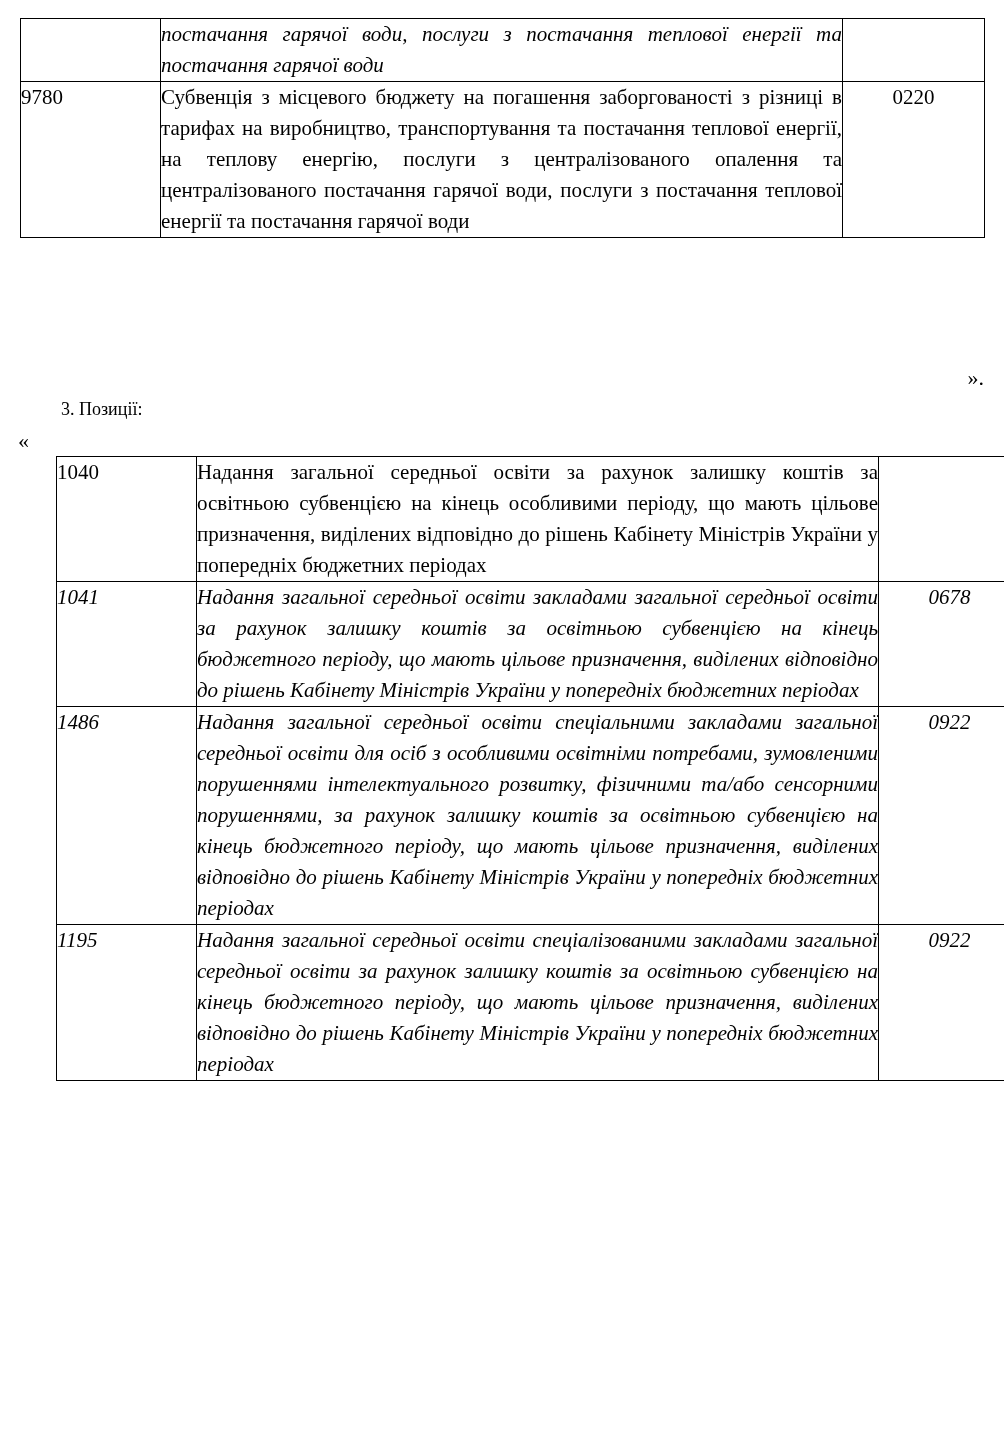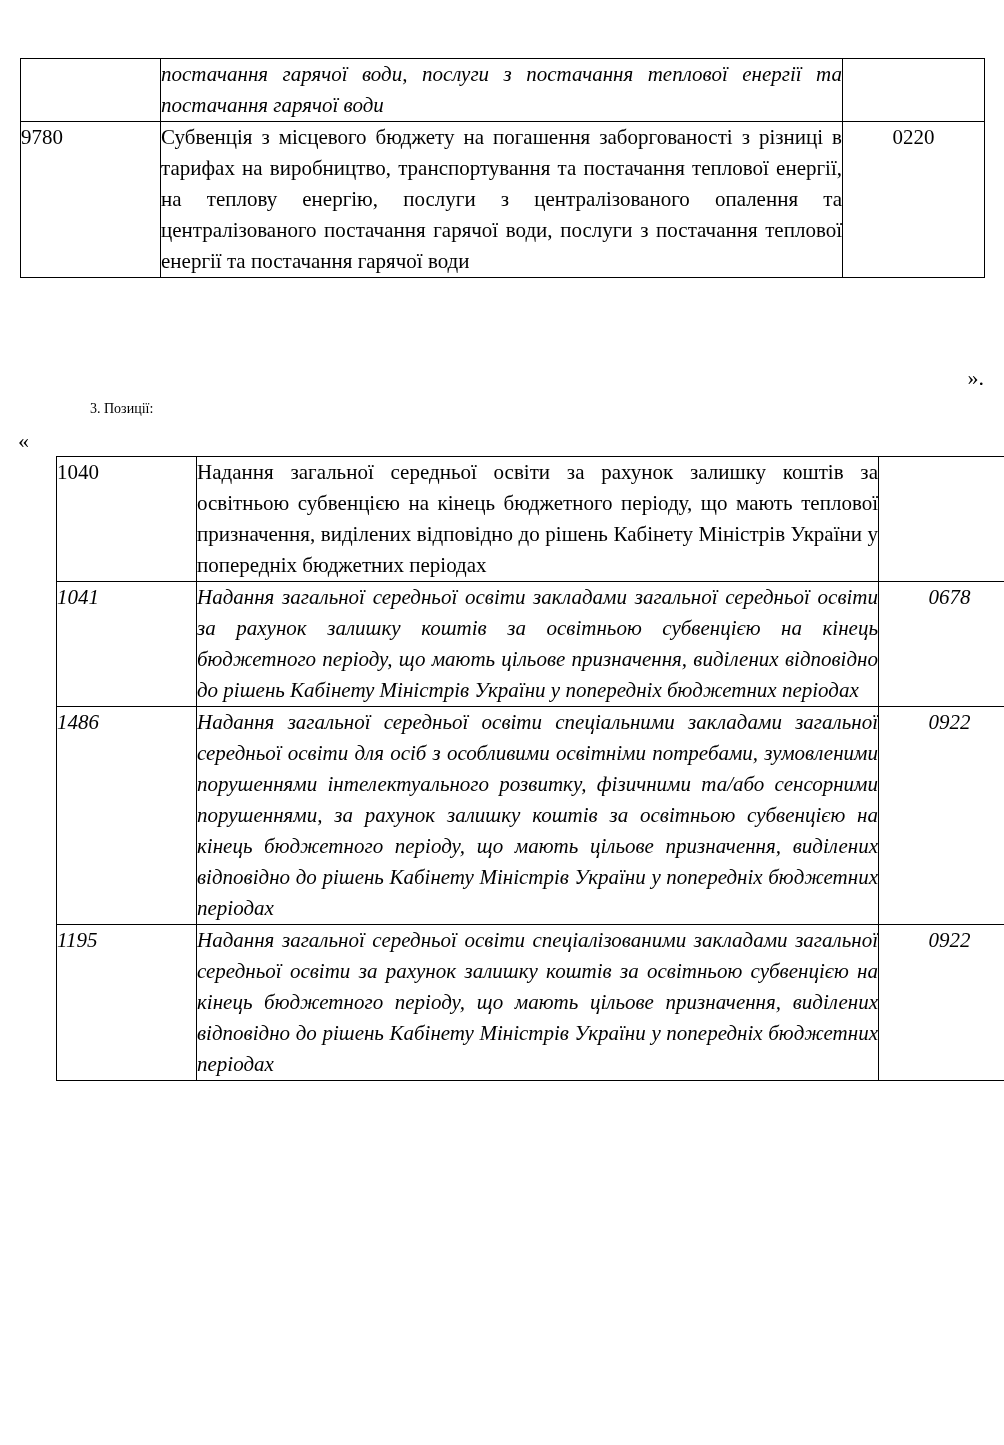--- a/index.html
+++ b/index.html
@@ -67,21 +67,20 @@
   }
 
   .italic { font-style: italic; }
   .upright { font-style: normal; }
 
   
   .table1-wrap {
     position: absolute;
     left: 20px;
     top: 18px;
-    margin-top: 40px;
   }
   
   .table2-wrap {
     position: absolute;
     left: 20px;
     top: 456px;
     height: 971px;
     overflow: hidden;
     margin-left: 36px;
   }
@@ -90,23 +89,23 @@
   .close-quote {
     position: absolute;
     right: 20px;
     top: 365px;
     font-size: 22px;
     line-height: 26px;
     text-align: right;
   }
   .section-heading {
     position: absolute;
-    left: 90px;
+    left: 61px;
     top: 395px;
-    font-size: 14px;
+    font-size: 18px;
     line-height: 28px;
     white-space: nowrap;
   }
   .open-quote {
     position: absolute;
     left: 18px;
     top: 428px;
     font-size: 22px;
     line-height: 26px;
   }
@@ -147,21 +146,21 @@
   <div class="table2-wrap">
     <table class="doc-table">
       <colgroup>
         <col class="c-code">
         <col class="c-desc">
         <col class="c-class">
       </colgroup>
       <tbody>
         <tr>
           <td class="cell-code upright">1040</td>
-          <td class="cell-desc upright">Надання загальної середньої освіти за рахунок залишку коштів за освітньою субвенцією на кінець бюджетного періоду, що мають теплової призначення, виділених відповідно до рішень Кабінету Міністрів України у попередніх бюджетних періодах</td>
+          <td class="cell-desc upright">Надання загальної середньої освіти за рахунок залишку коштів за освітньою субвенцією на кінець особливими періоду, що мають цільове призначення, виділених відповідно до рішень Кабінету Міністрів України у попередніх бюджетних періодах</td>
           <td class="cell-class upright"></td>
         </tr>
         <tr>
           <td class="cell-code italic">1041</td>
           <td class="cell-desc italic">Надання загальної середньої освіти закладами загальної середньої освіти за рахунок залишку коштів за освітньою субвенцією на кінець бюджетного періоду, що мають цільове призначення, виділених відповідно до рішень Кабінету Міністрів України у попередніх бюджетних періодах</td>
           <td class="cell-class italic">0678</td>
         </tr>
         <tr>
           <td class="cell-code italic">1486</td>
           <td class="cell-desc italic">Надання загальної середньої освіти спеціальними закладами загальної середньої освіти для осіб з особливими освітніми потребами, зумовленими порушеннями інтелектуального розвитку, фізичними та/або сенсорними порушеннями, за рахунок залишку коштів за освітньою субвенцією на кінець бюджетного періоду, що мають цільове призначення, виділених відповідно до рішень Кабінету Міністрів України у попередніх бюджетних періодах</td>

